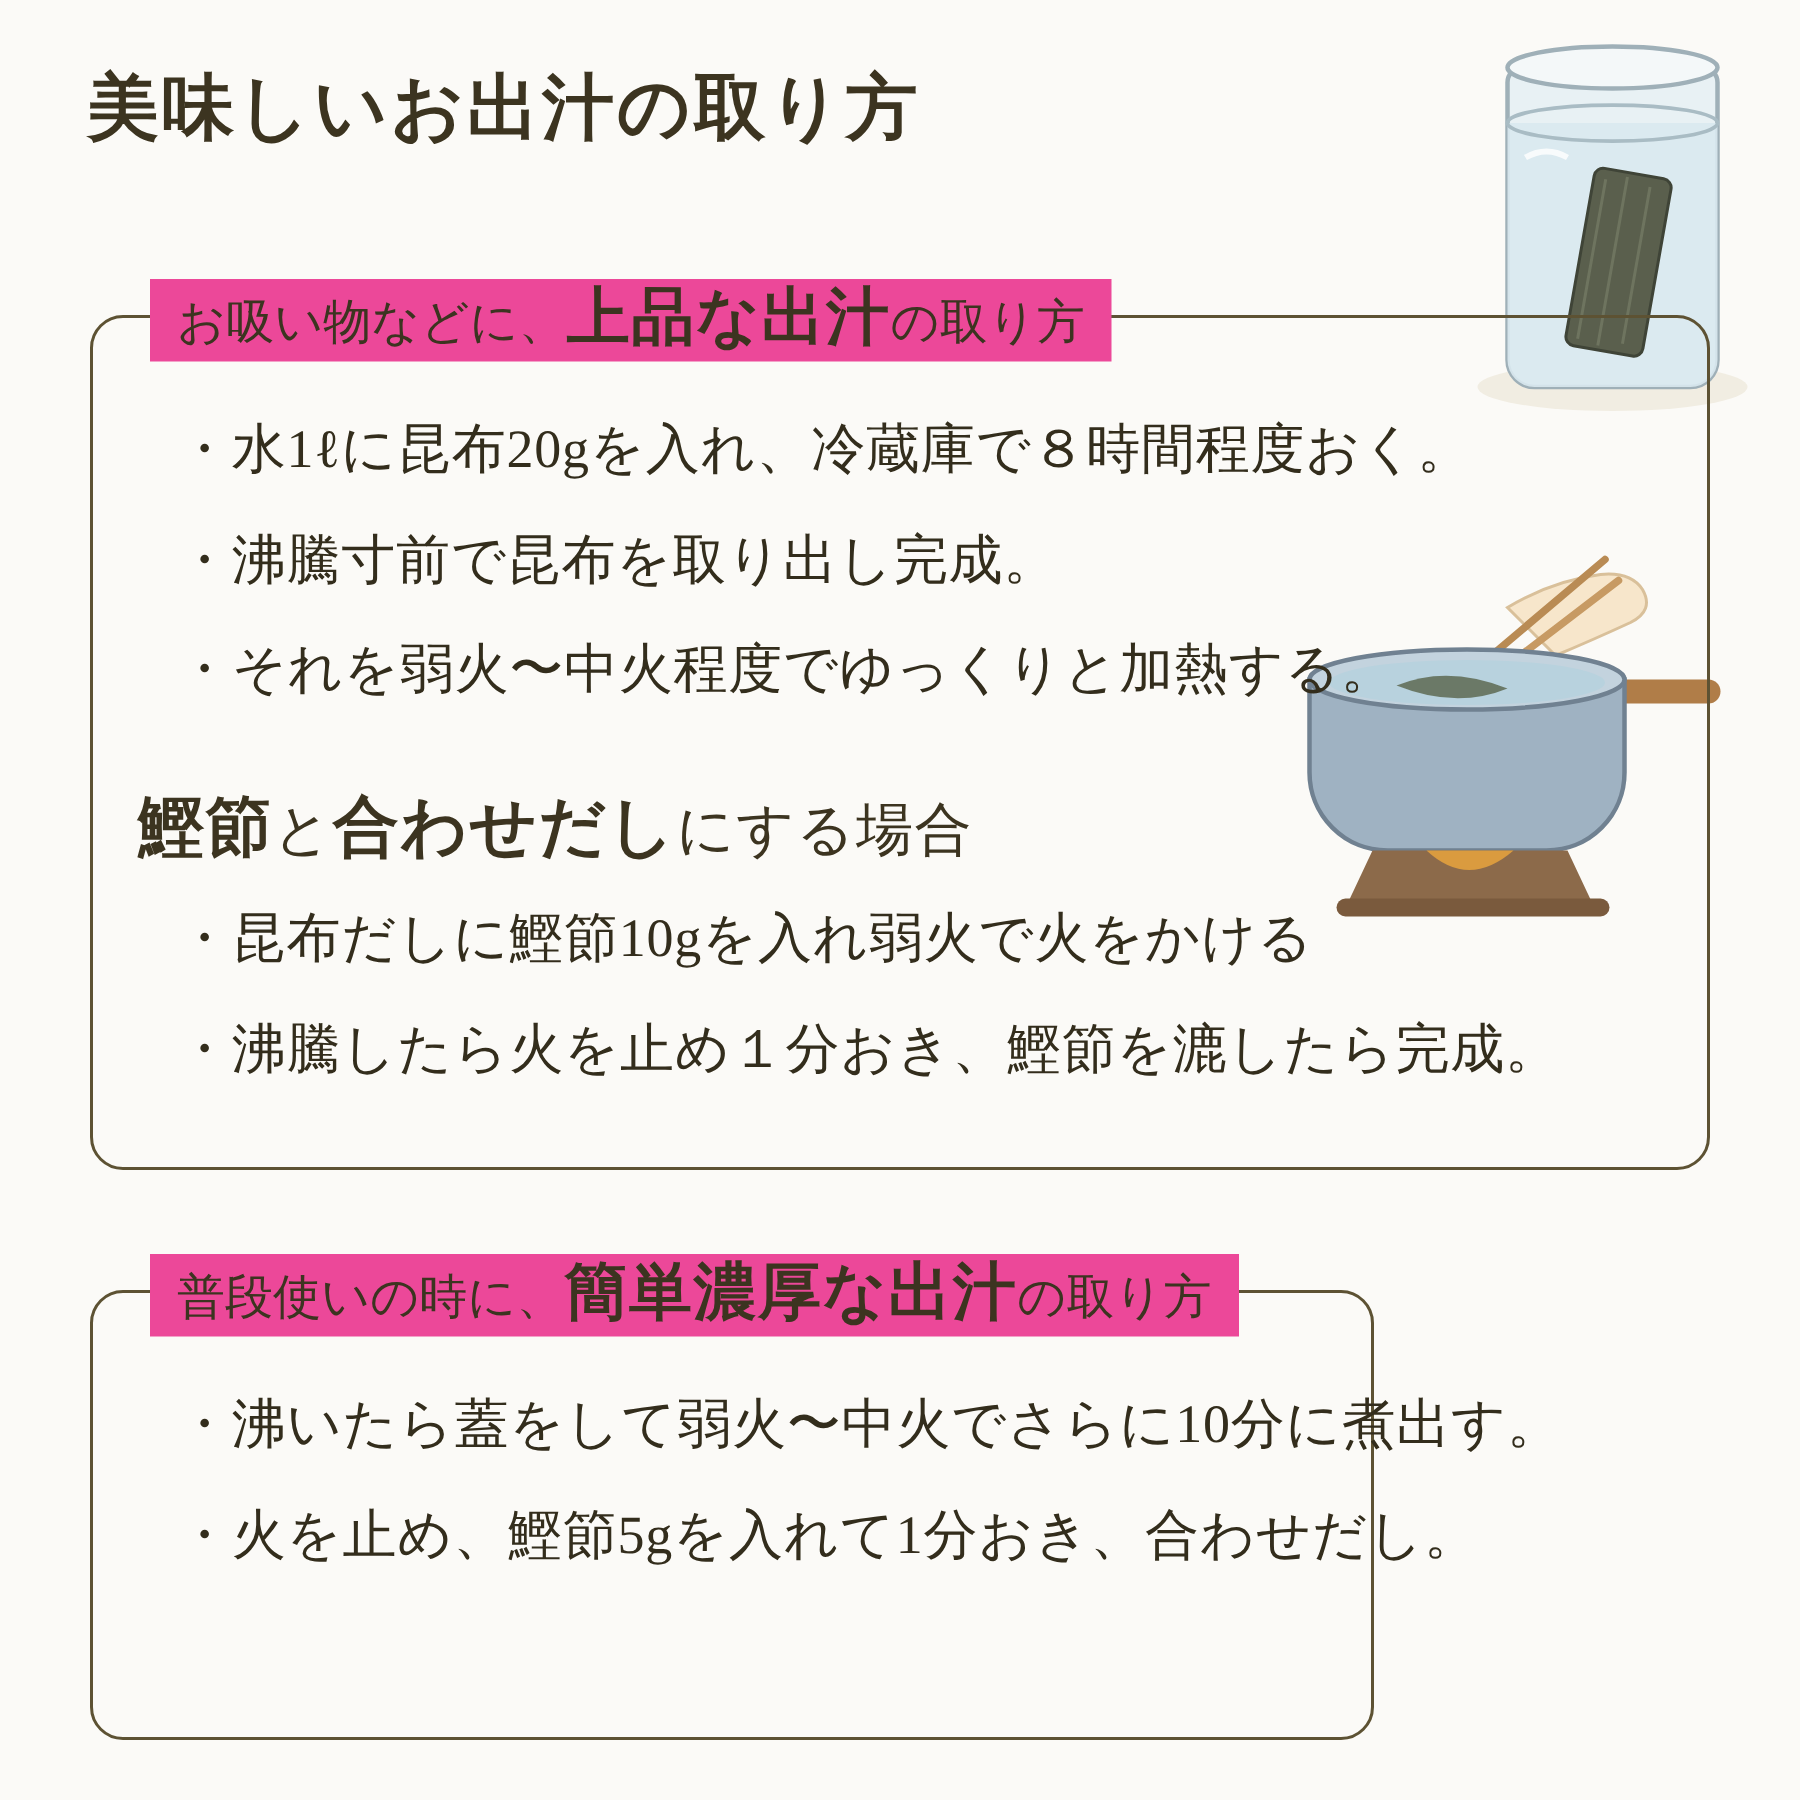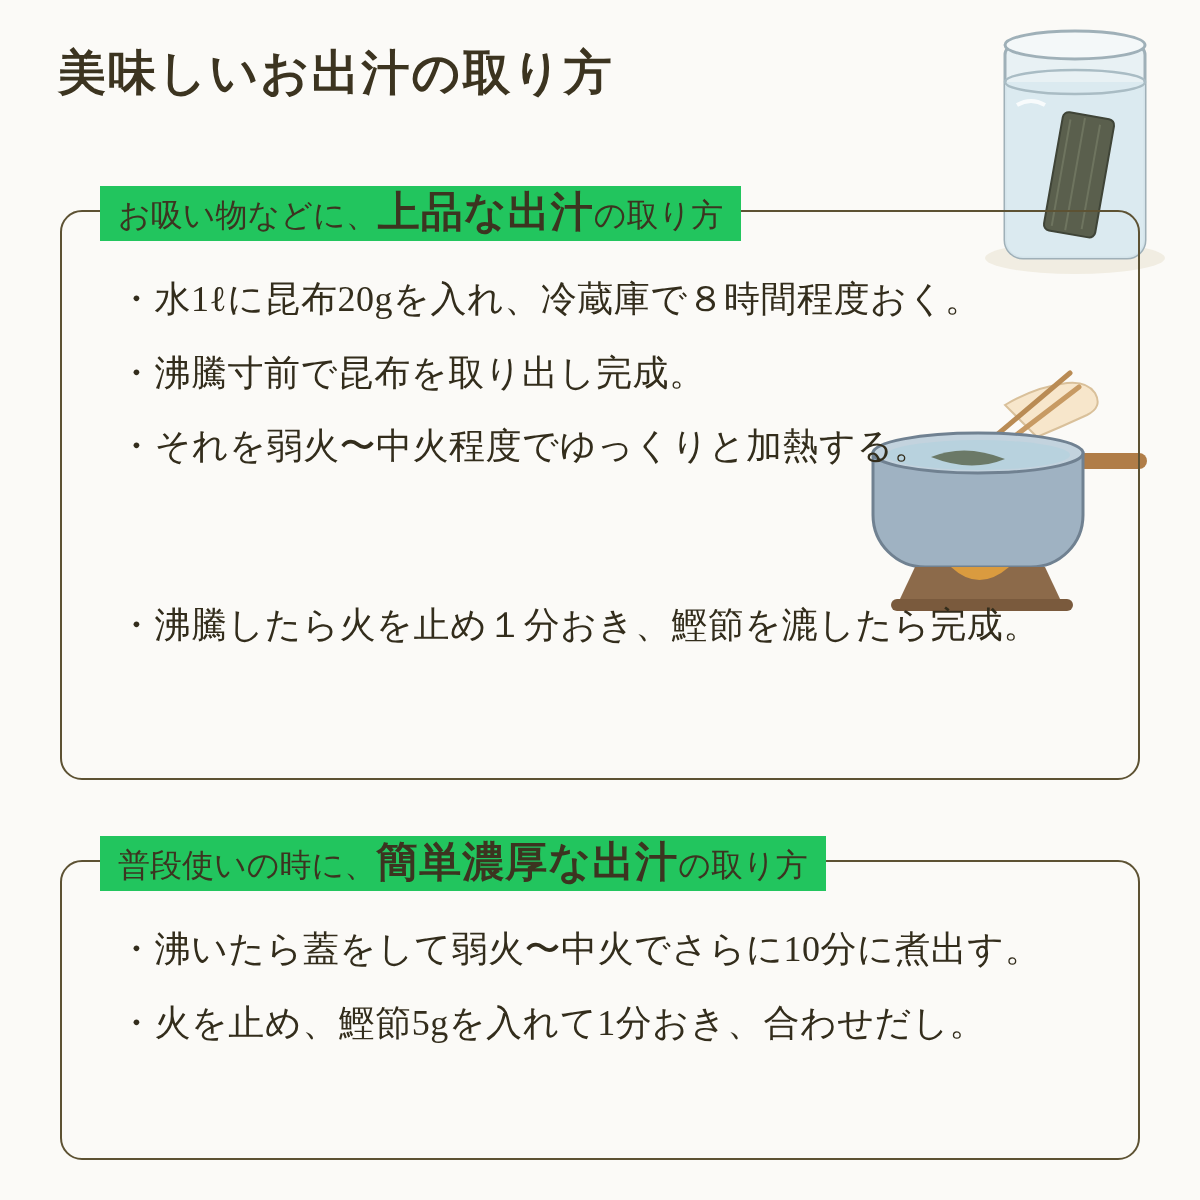--- a/index.html
+++ b/index.html
@@ -42,30 +42,30 @@
   }
   #panel-fine {
     left: 60px;
     top: 210px;
     width: 1080px;
     height: 570px;
   }
   #panel-easy {
     left: 60px;
     top: 860px;
-    width: 1080px;
+    width: 856px;
     height: 300px;
   }
 
   
   .panel-heading {
     position: absolute;
     top: -26px;
     left: 38px;
-    background: #22c55e;
+    background: #ec4899;
     padding: 0 18px;
     white-space: nowrap;
     font-size: 34px;
     line-height: 52px;
     color: #3c3420;
   }
   .panel-heading .big {
     font-size: 42px;
     font-weight: 700;
     letter-spacing: 1px;
@@ -172,22 +172,26 @@
     <div class="panel-heading">
       <span class="small">お吸い物などに、</span><span class="big">上品な出汁</span><span class="small">の取り方</span>
     </div>
 
     <div class="list">
       <p class="list-item">・水1ℓに昆布20gを入れ、冷蔵庫で８時間程度おく。</p>
       <p class="list-item">・沸騰寸前で昆布を取り出し完成。</p>
       <p class="list-item">・それを弱火〜中火程度でゆっくりと加熱する。</p>
     </div>
 
+    <div class="sub-heading" id="fine-sub-heading">
+      <span class="em">鰹節</span><span class="lt">と</span><span class="em">合わせだし</span><span class="lt">にする場合</span>
+    </div>
 
     <div class="list" id="fine-list-2">
+      <p class="list-item">・昆布だしに鰹節10gを入れ弱火で火をかける</p>
       <p class="list-item">・沸騰したら火を止め１分おき、鰹節を漉したら完成。</p>
     </div>
   </div>
 
   <div class="panel" id="panel-easy">
     <div class="panel-heading">
       <span class="small">普段使いの時に、</span><span class="big">簡単濃厚な出汁</span><span class="small">の取り方</span>
     </div>
 
     <div class="list">

